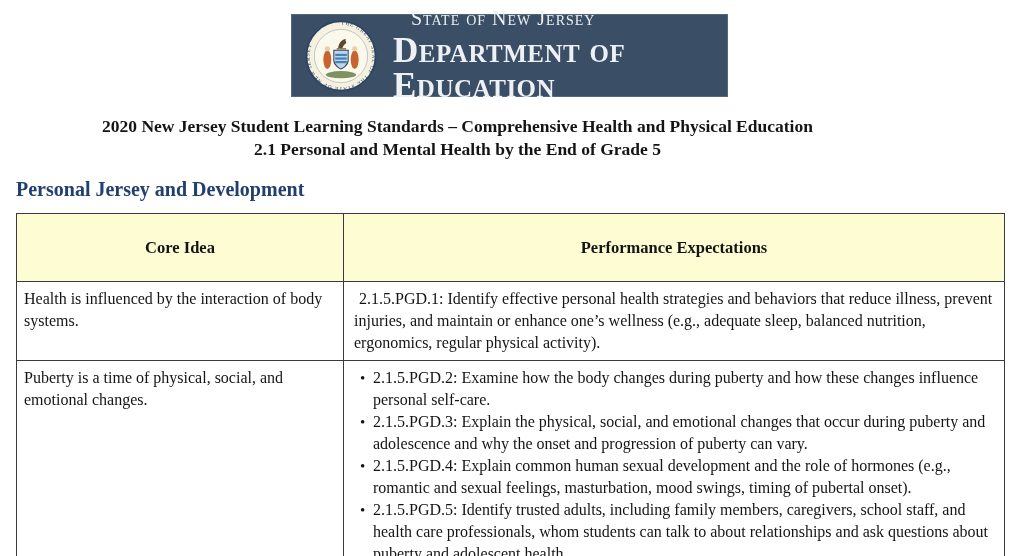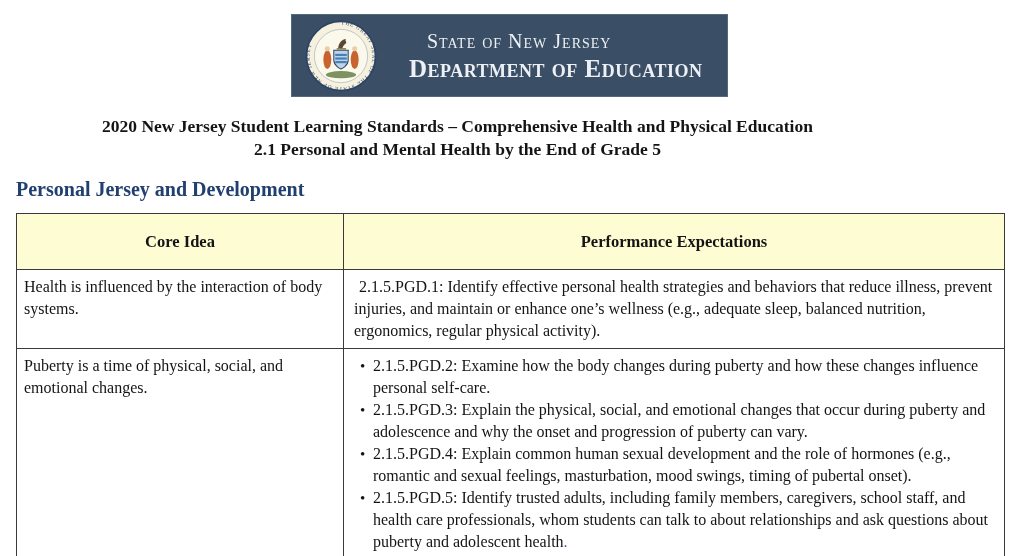--- a/index.html
+++ b/index.html
@@ -24,32 +24,32 @@
     position:absolute;left:291px;top:14px;
     width:437px;height:83px;
     background:var(--banner-blue);
     border:1px solid #55687f;
     display:flex;align-items:center;
   }
   .seal{
     margin-left:13px;flex:0 0 auto;
   }
   .banner-text{
-    margin-left:32px;
+    margin-left:16px;
     line-height:1;
     color:var(--banner-text);
   }
   .banner-line1{
     font-variant:small-caps;
     font-size:20px;letter-spacing:1px;
     margin-left:18px;margin-bottom:5px;
   }
   .banner-line2{
     font-variant:small-caps;font-weight:bold;
-    font-size:25px;letter-spacing:0.5px;
+    font-size:35px;letter-spacing:0.5px;
   }
   
   .doc-title{
     position:absolute;left:0;top:115px;width:915px;
     text-align:center;font-weight:bold;font-size:17.5px;line-height:23px;
   }
   
   .section-heading{
     position:absolute;left:16px;top:178px;
     font-size:20px;font-weight:bold;
@@ -63,21 +63,21 @@
   }
   table.standards th,
   table.standards td{
     border:1px solid var(--border);
     vertical-align:top;
   }
   table.standards{border:1.5px solid var(--border);}
   th.col-core{width:327px;}
   table.standards th{
     background:var(--header-bg);
-    height:56px;text-align:center;vertical-align:middle;
+    height:68px;text-align:center;vertical-align:middle;
     font-size:16.5px;font-weight:bold;
   }
   td.core-cell{padding:6px 8px 6px 7px;line-height:22px;height:69px;}
   td.pe-cell{padding:6px 10px 6px 6px;line-height:22px;}
   tr.row-1 td{height:69px;}
   tr.row-2 td{height:201px;}
   .pe-par{text-indent:5px;padding-left:4px;}
   ul.pe-list{list-style:none;padding-left:8px;font-family:Liberation Serif, serif;}
   ul.pe-list li{position:relative;padding-left:15px;}
   ul.pe-list li::before{

